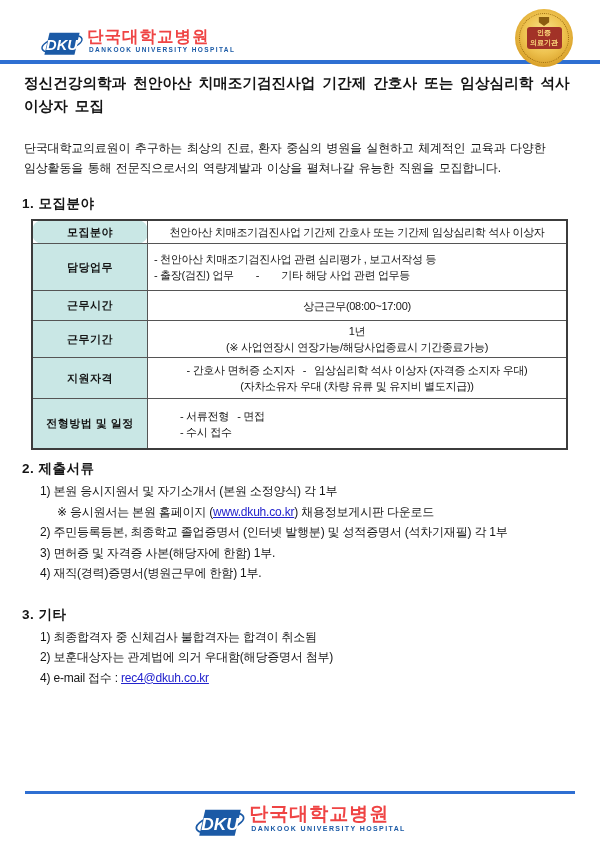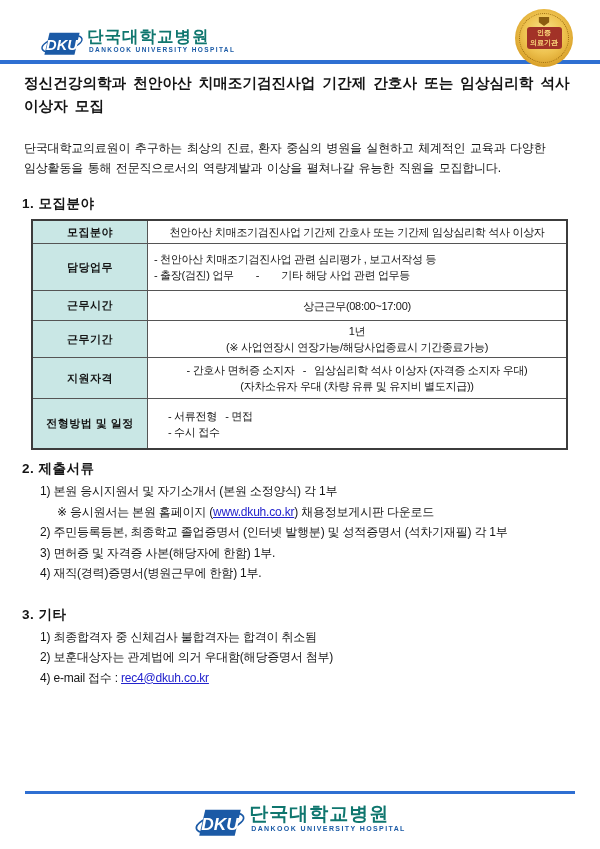--- a/index.html
+++ b/index.html
@@ -7,21 +7,21 @@
     position:relative; width:600px; height:849px; margin:0 auto;
     background:#ffffff; overflow:hidden;
     font-family:"Liberation Sans","DejaVu Sans",sans-serif; color:#141414;
   }
 
   
   .header { position:relative; height:60px; border-bottom:4px solid #2e6fd2; }
   .logo { position:absolute; left:40px; top:27px; display:flex; align-items:flex-start; }
   .logo svg { display:block; }
   .logo-text { margin-left:3px; }
-  .logo-kr { font-size:16.5px; font-weight:bold; color:#0f766e; letter-spacing:1px; line-height:18px; white-space:nowrap; }
+  .logo-kr { font-size:16.5px; font-weight:bold; color:#ef4444; letter-spacing:1px; line-height:18px; white-space:nowrap; }
   .logo-en { font-size:6.5px; font-weight:bold; color:#1b5aa6; letter-spacing:1.4px; margin-top:1px; padding-left:2px; white-space:nowrap; }
 
   .seal { position:absolute; top:9px; right:27px; width:58px; height:58px; border-radius:50%;
     background:radial-gradient(circle at 50% 42%, #f9e48e 0%, #eec24f 45%, #d9a028 75%, #c08618 100%);
     z-index:3; display:flex; align-items:center; justify-content:center; }
   .seal::before { content:""; position:absolute; inset:4px; border:1px dotted #9a6b10; border-radius:50%; }
   .seal-shield { position:absolute; top:8px; left:50%; transform:translateX(-50%);
     width:11px; height:9px; background:#8a5c10;
     clip-path:polygon(0 0,100% 0,100% 55%,50% 100%,0 55%); }
   .seal-core { width:35px; height:22px; background:#a23227; border-radius:3px;
@@ -39,22 +39,22 @@
   .sec-h.h2 { margin-top:10px; }
   .sec-h.h3 { margin-top:22px; }
 
   
   table.recruit { margin:6px 0 0 31px; width:537px; border-collapse:collapse; border:2px solid #3c3c3c; table-layout:fixed; }
   table.recruit td { border:1px solid #555; font-size:11px; padding:1px 6px; overflow:hidden; vertical-align:middle; }
   td.lbl { background:#c9e7e5; width:102px; text-align:center; font-weight:bold; letter-spacing:0.5px; }
   td.val .ln { white-space:pre; line-height:16px; letter-spacing:-0.3px; }
   td.val.ctr { text-align:center; }
   td.val.lft { text-align:left; }
-  td.val.ind { padding-left:20px;margin-top:38px; }
-  tr.r1 td { height:20px; } tr.r2 td { height:25px; } tr.r3 td { height:44px; }
+  td.val.ind { padding-left:32px;margin-top:38px; }
+  tr.r1 td { height:20px;border-radius:11px; } tr.r2 td { height:25px; } tr.r3 td { height:44px; }
   tr.r4 td { height:27px; } tr.r5 td { height:34px; } tr.r6 td { height:38px; }
   tr.r7 td { height:47px; }
 
   
   .list { margin:3px 0 0 40px; font-size:12px; line-height:20.5px; letter-spacing:-0.2px; }
   .list div { white-space:nowrap; }
   .list .sub { margin-left:17px; }
   .lnk { color:#2323cd; text-decoration:underline; }
 
   

